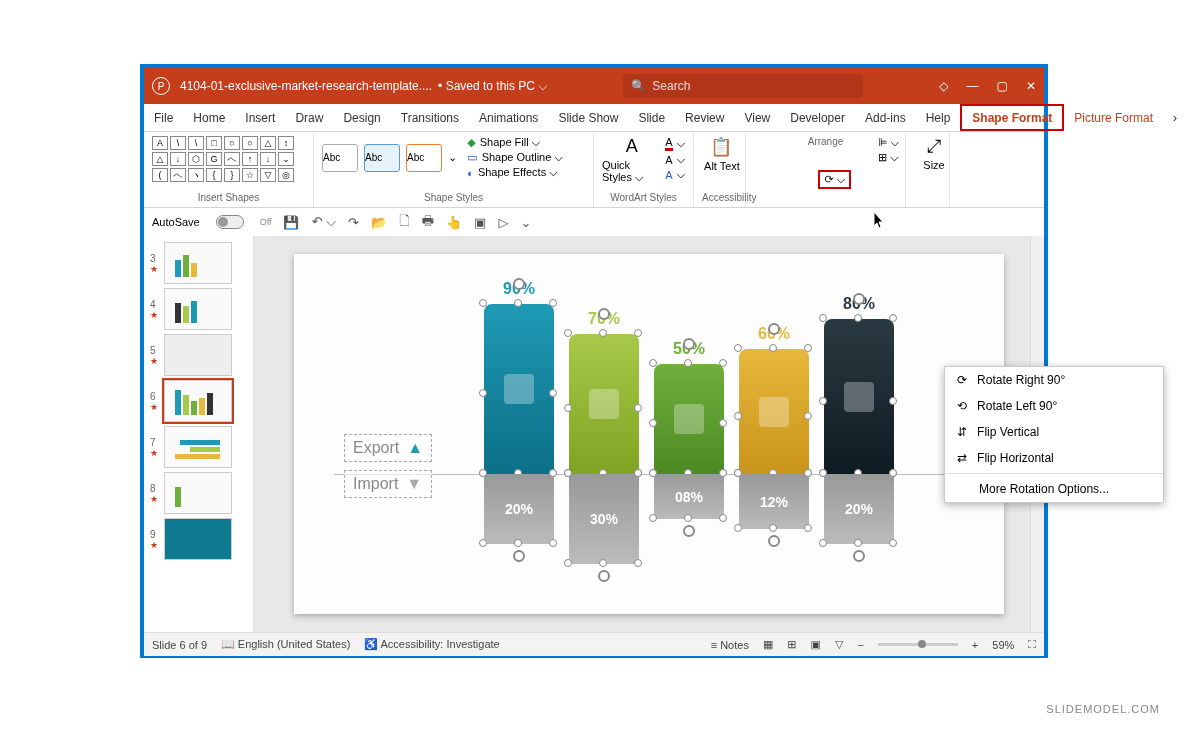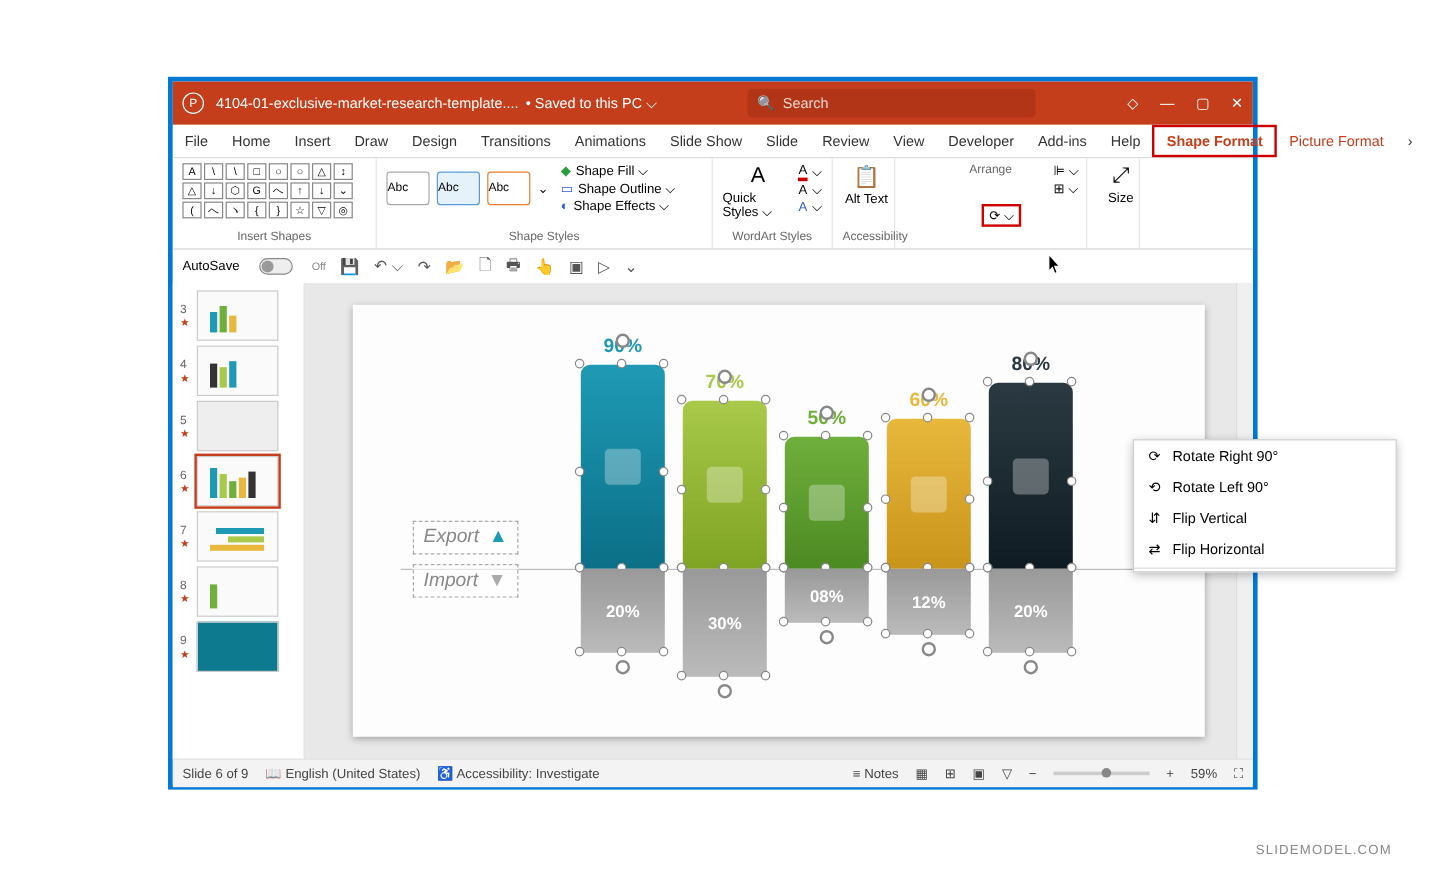--- a/index.html
+++ b/index.html
@@ -43,21 +43,21 @@
 .thumb-row { display: flex; align-items: center; gap: 4px; padding: 2px 6px; }
 .thumb-row .num { font-size: 10px; color: #666; width: 10px; }
 .thumb-row .star { font-size: 9px; color: #c43e1c; }
 .thumb { width: 68px; height: 42px; border: 1px solid #ccc; background: #fafafa; position: relative; }
 .thumb.active { outline: 2px solid #c43e1c; }
 .thumb .bars { display: flex; gap: 2px; align-items: flex-end; height: 70%; position: absolute; bottom: 6px; left: 10px; }
 .thumb .bars span { width: 6px; }
 .slide-area { flex: 1; background: #e8e8e8; position: relative; display: flex; align-items: center; justify-content: center; }
 .slide { width: 710px; height: 360px; background: #fdfdfd; box-shadow: 0 2px 6px rgba(0,0,0,0.3); position: relative; }
 .legend { position: absolute; left: 50px; top: 180px; }
-.legend-box { border: 1px dashed #aaa; padding: 4px 8px; margin-bottom: 8px; display: flex; align-items: center; gap: 8px; font-size: 16px; color: #888; background: rgba(255,255,255,0.6); font-style: italic; }
+.legend-box { border: 1px dashed #aaa; padding: 4px 8px; margin-bottom: 8px; display: flex; align-items: center; gap: 8px; font-size: 16px; color: #888; background: rgba(255,255,255,0.6); }
 .axis { position: absolute; left: 40px; top: 220px; width: 640px; height: 1px; background: #bbb; }
 .bar-top { border-radius: 8px 8px 0 0; position: absolute; bottom: 0; width: 100%; display: flex; align-items: center; justify-content: center; }
 .bar-top .iconbox { width: 30px; height: 30px; background: rgba(255,255,255,0.3); border-radius: 4px; }
 .bar-bottom { position: absolute; top: 0; width: 100%; background: linear-gradient(#999,#bbb); display: flex; align-items: center; justify-content: center; color: #fff; font-size: 14px; font-weight: bold; }
 .bar-label { position: absolute; top: -24px; width: 100%; text-align: center; font-weight: bold; font-size: 16px; }
 .handle { width: 8px; height: 8px; background: #fff; border: 1px solid #888; border-radius: 50%; position: absolute; }
 .rot-handle { width: 12px; height: 12px; border: 2px solid #888; border-radius: 50%; position: absolute; background: #fff; }
 .rotate-menu { position: absolute; right: -120px; top: 130px; width: 220px; background: #fff; border: 1px solid #ccc; box-shadow: 0 2px 8px rgba(0,0,0,0.3); z-index: 100; font-size: 12px; }
 .rotate-menu .item { padding: 6px 12px; display: flex; align-items: center; gap: 10px; cursor: pointer; }
 .rotate-menu .sep { border-top: 1px solid #ddd; margin: 2px 0; }
@@ -452,20 +452,24 @@
           </div>
         <div class="item">
             <span>⇵</span>
             <span>Flip Vertical</span>
           </div>
         <div class="item">
             <span>⇄</span>
             <span>Flip Horizontal</span>
           </div>
         <div class="sep"></div>
+        <div class="item">
+            <span style="width:12px"></span>
+            <span>More Rotation Options...</span>
+          </div>
       </div>
       <svg class="cursor" style="left:620px;top:-24px" viewBox="0 0 12 18">
           <path d="M0 0 L0 14 L3 11 L5 16 L7 15 L5 10 L9 10 Z" fill="#000" stroke="#fff" stroke-width="1"></path>
         </svg>
     </div>
   </div>
 
   <div class="scroll-track">
       <div class="scroll-thumb"></div>
     </div>

